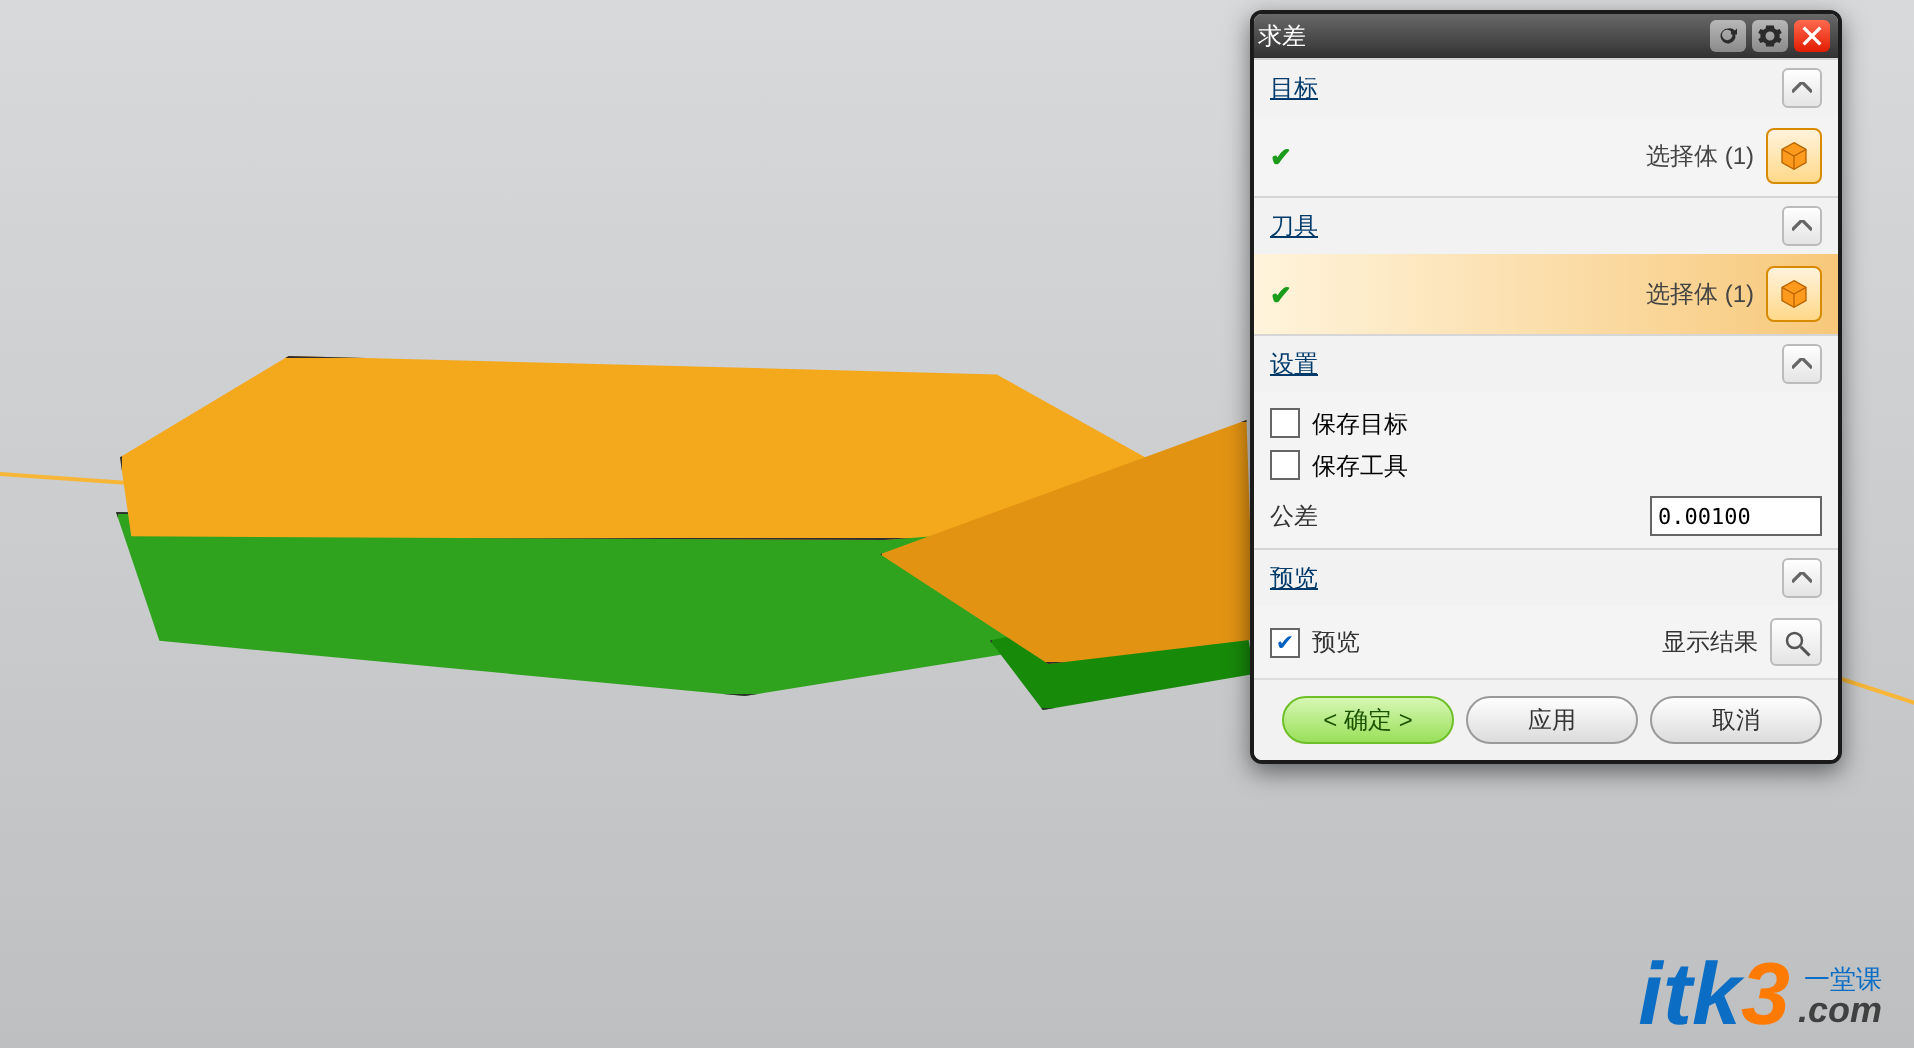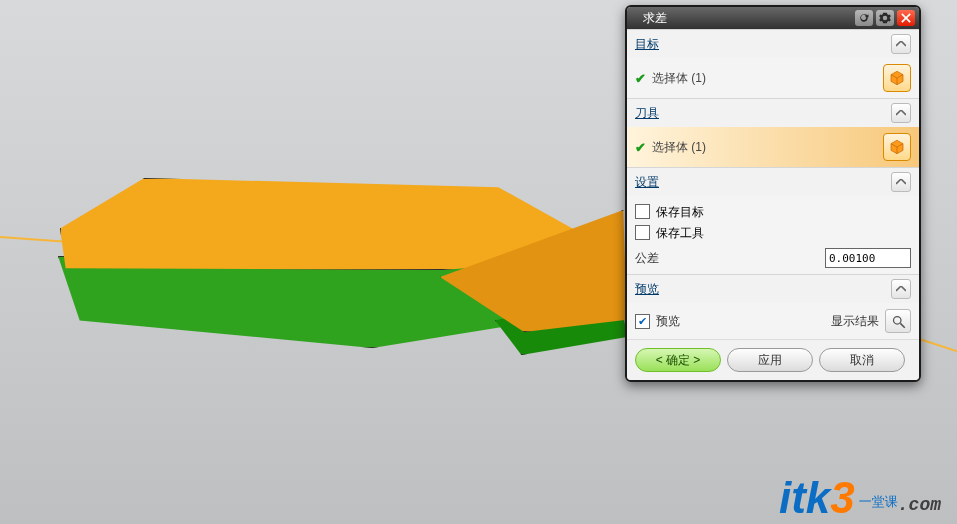--- a/index.html
+++ b/index.html
@@ -69,21 +69,21 @@
   }
 
   .titlebar {
     height: 22px;
     background: linear-gradient(to bottom, #686868, #323232);
     border-top-left-radius: 4px;
     border-top-right-radius: 4px;
     display: flex;
     align-items: center;
     color: #fff;
-    padding: 0 4px 0 16px;
+    padding: 0 4px 0 2px;
   }
   .titlebar .title-text {
     flex: 1;
     font-size: 12px;
   }
   .titlebar .tb-btn {
     width: 18px;
     height: 16px;
     margin-left: 3px;
     border-radius: 3px;
@@ -146,20 +146,21 @@
     gap: 6px;
   }
   .checkmark {
     color: #1a9c1a;
     font-weight: bold;
     font-size: 13px;
   }
   .select-text {
     flex: 1;
     color: #444;
+    text-align: right;
   }
   .cube-btn {
     width: 26px;
     height: 26px;
     border: 1px solid #d88a00;
     border-radius: 4px;
     background: linear-gradient(to bottom, #fff3dc, #ffd98a);
     display: inline-flex;
     align-items: center;
     justify-content: center;
@@ -231,21 +232,21 @@
     display: inline-flex;
     align-items: center;
     justify-content: center;
     cursor: pointer;
   }
   .lens { width: 15px; height: 15px; }
 
   .button-row {
     padding: 8px;
     display: flex;
-    justify-content: flex-start;
+    justify-content: flex-end;
     gap: 6px;
     border-top: 1px solid #ddd;
     background: #f2f2f2;
     border-bottom-left-radius: 4px;
     border-bottom-right-radius: 4px;
   }
   .dlg-btn {
     min-width: 68px;
     height: 22px;
     border: 1px solid #9a9a9a;
@@ -278,21 +279,21 @@
   .wm-main {
     font-size: 44px;
     font-weight: 900;
     font-style: italic;
     line-height: 0.9;
   }
   .wm-itk { color: #0b6ec4; }
   .wm-3 { color: #ff7a00; }
   .wm-com { font-size: 18px; font-weight: bold; font-style: italic; color: #404040; line-height: 1; }
   .wm-tag { font-size: 13px; color: #0b6ec4; line-height: 1; }
-  .wm-right { display: flex; flex-direction: row; align-items: flex-start; margin-bottom: 4px; font-family: Liberation Mono, monospace; }
+  .wm-right { display: flex; flex-direction: column; align-items: flex-end; margin-bottom: 4px; }
 </style>
 </head>
 <body>
 
 <div class="scene">
   <div class="axis axis1"></div>
   <div class="poly front-green"></div>
   <div class="poly side-green"></div>
   <div class="poly top-orange"></div>
   <div class="poly side-orange"></div>

